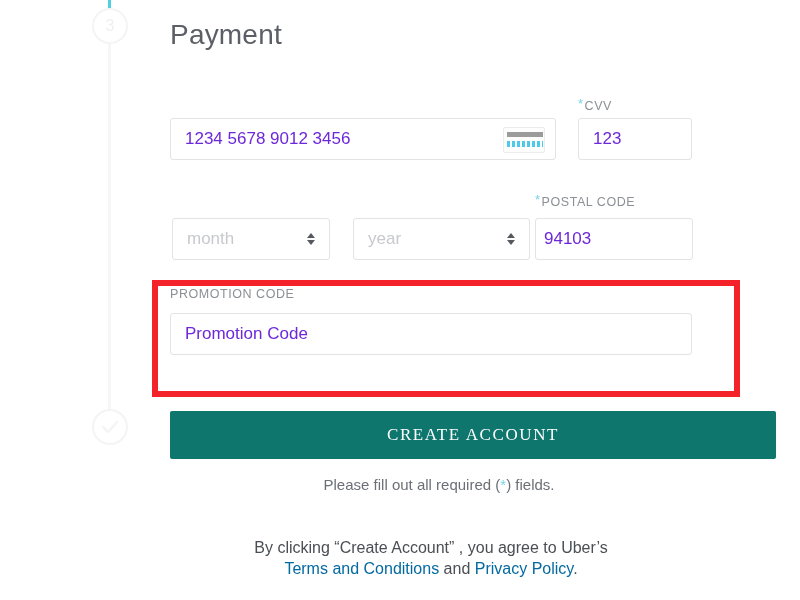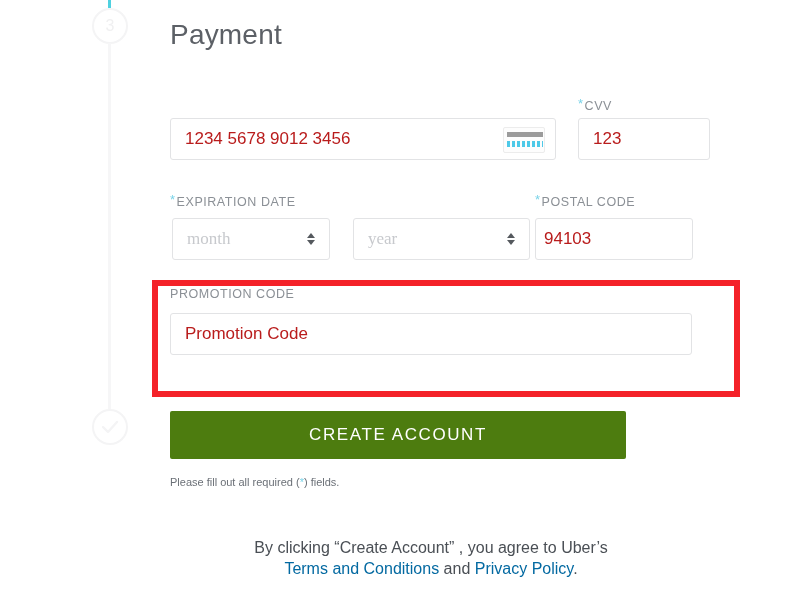--- a/index.html
+++ b/index.html
@@ -115,35 +115,35 @@
     border-radius: 3px;
     background: #ffffff;
     font-size: 17px;
     color: #c3c5c9;
     padding: 0 14px;
     font-family: "Liberation Sans", sans-serif;
     outline: none;
     display: flex;
     align-items: center;
   }
-  .inp .ph { color: #b91c1c; }
+  .inp .ph { color: #6d28d9; }
 
   .sel {
     box-sizing: border-box;
     height: 42px;
     border: 1px solid #e2e3e5;
     border-radius: 3px;
     background: #ffffff;
     font-size: 17px;
     color: #c7c9cd;
     padding: 0 14px;
     display: flex;
     align-items: center;
     justify-content: space-between;
-    font-family: Liberation Serif, serif;
+    font-family: Liberation Sans, sans-serif;
   }
   .spin {
     display: inline-flex;
     flex-direction: column;
     align-items: center;
     justify-content: center;
     gap: 2px;
     color: #6f7378;
   }
   .spin i {
@@ -152,21 +152,21 @@
     border-left: 4px solid transparent;
     border-right: 4px solid transparent;
   }
   .spin i.up   { border-bottom: 5px solid #55595e; }
   .spin i.down { border-top: 5px solid #55595e; }
 
   
   #lbl-ccn   { position:absolute; left:0;   top:92px; }
   #ccn-field { position:absolute; left:0;   top:118px; width:386px; }
   #lbl-cvv   { position:absolute; left:408px; top:96px; }
-  #cvv-field { position:absolute; left:408px; top:118px; width:132px; }
+  #cvv-field { position:absolute; left:408px; top:118px; width:114px; }
 
   #lbl-exp    { position:absolute; left:0;   top:192px; }
   #month-sel  { position:absolute; left:2px; top:218px; width:158px; }
   #year-sel   { position:absolute; left:183px; top:218px; width:177px; }
   #lbl-zip    { position:absolute; left:365px; top:192px; }
   #zip-field  { position:absolute; left:365px; top:218px; width:158px;padding-left:8px; }
 
   #lbl-promo   { position:absolute; left:0; top:287px; }
   #promo-field { position:absolute; left:0; top:313px; width:522px; }
 
@@ -208,38 +208,38 @@
     border: 6px solid #f42229;
     box-sizing: border-box;
     pointer-events: none;
   }
 
   
   #create-account-button {
     position: absolute;
     left: 170px;
     top: 411px;
-    width: 456px;
+    width: 606px;
     height: 48px;
-    background: #4d7c0f;
+    background: #0f766e;
     border: none;
     border-radius: 2px;
     color: #ffffff;
     font-size: 17px;
     letter-spacing: 1.6px;
-    font-family: Liberation Sans, sans-serif;
+    font-family: Liberation Serif, serif;
     cursor: default;
   }
   #required-note {
     position: absolute;
-    left: 170px;
+    left: 178px;
     top: 476px;
     width: 522px;
-    text-align: left;
-    font-size: 11px;
+    text-align: center;
+    font-size: 15px;
     color: #6b7077;
     font-family: "Liberation Sans", sans-serif;
   }
   #required-note .star { color: #79d3e8; }
 
   #legal {
     position: absolute;
     left: 170px;
     top: 537px;
     width: 522px;
@@ -289,23 +289,20 @@
     </span>
   </div>
 
   <label class="field-label" id="lbl-cvv">
     <span class="req-star">*</span><span>CVV</span>
   </label>
   <div class="inp" id="cvv-field">
     <span class="ph">123</span>
   </div>
 
-  <label class="field-label" id="lbl-exp">
-    <span class="req-star">*</span><span>EXPIRATION DATE</span>
-  </label>
   <div class="sel" id="month-sel">
     <span>month</span>
     <span class="spin">
         <i class="up"></i>
         <i class="down"></i>
       </span>
   </div>
   <div class="sel" id="year-sel">
     <span>year</span>
     <span class="spin">

